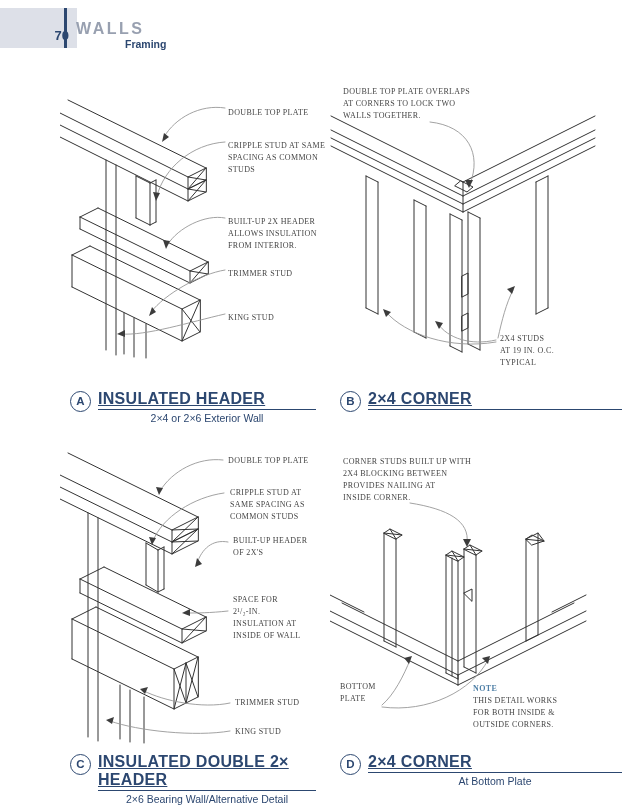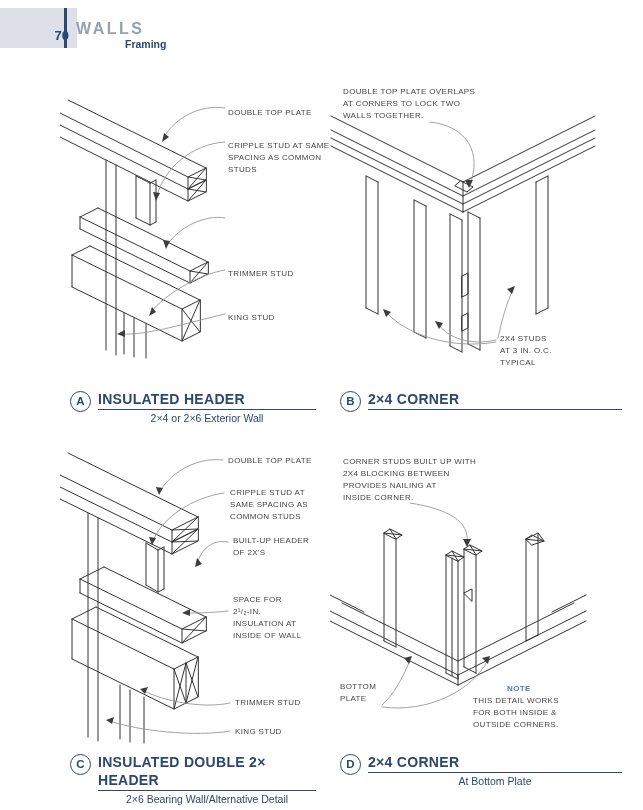--- a/index.html
+++ b/index.html
@@ -22,33 +22,33 @@
   #header-rule{position:absolute;left:64px;top:8px;width:2.5px;height:40px;background:var(--navy);}
   #section-title{position:absolute;left:76px;top:20px;color:var(--wallsgray);font-size:16px;font-weight:bold;letter-spacing:2.5px;}
   #section-sub{position:absolute;left:77px;top:38px;color:var(--navy);font-size:10.5px;font-weight:bold;padding-left:48px;}
   
   .fig-svg{position:absolute;}
   .fig-svg path, .fig-svg line, .fig-svg polyline{fill:none;stroke:var(--ink);stroke-width:1;stroke-linecap:round;stroke-linejoin:round;}
   .fig-svg .leader{stroke:var(--leader);stroke-width:0.9;fill:none;}
   .fig-svg .ah{fill:#3c3c3c;stroke:none;}
   
   .callout{
-    position:absolute;font-family:Liberation Sans, sans-serif;font-size:8px;line-height:12px;
+    position:absolute;font-family:Liberation Serif, serif;font-size:8px;line-height:12px;
     color:var(--label);letter-spacing:.35px;white-space:pre-line;
   }
-  .callout.note-head{color:var(--steel);font-weight:bold;margin-left:34px;}
+  .callout.note-head{color:var(--steel);font-weight:bold;}
   
   .caption{position:absolute;display:flex;align-items:flex-start;gap:7px;}
   .cap-circle{
     flex:0 0 auto;width:19px;height:19px;border:1.4px solid var(--navy);border-radius:50%;
     color:var(--navy);font-size:11.5px;font-weight:bold;line-height:19px;text-align:center;margin-top:1px;
   }
   .cap-body{flex:1 1 auto;min-width:0;}
   .cap-title-row{border-bottom:1.3px solid var(--navy);padding-bottom:1px;}
-  .cap-title{color:var(--navy);font-size:14px;font-weight:bold;letter-spacing:.3px;}
+  .cap-title{color:var(--navy);font-size:16px;font-weight:bold;letter-spacing:.3px;text-decoration:underline;}
   .cap-sub{display:block;color:var(--navy);font-size:10.5px;margin-top:2px;text-align:center;}
 </style>
 </head>
 <body>
 
 <div id="page">
 
   <div id="pagenum-box">
     <span id="pagenum">70</span>
   </div>
@@ -93,20 +93,23 @@
     <path class="leader" d="M165,182 C140,186 105,206 91,224"></path>
       <polygon class="ah" points="89,228 96,224 92,219"></polygon>
     <path class="leader" d="M165,226 C130,234 86,248 61,246"></path>
       <polygon class="ah" points="57,246 65,242 65,249"></polygon>
   </svg>
 
   <div class="callout" style="left:228px;top:107px">DOUBLE TOP PLATE</div>
   <div class="callout" style="left:228px;top:140px">CRIPPLE STUD AT SAME
 SPACING AS COMMON
 STUDS</div>
+  <div class="callout" style="left:228px;top:216px">BUILT-UP 2X HEADER
+ALLOWS INSULATION
+FROM INTERIOR.</div>
   <div class="callout" style="left:228px;top:268px">TRIMMER STUD</div>
   <div class="callout" style="left:228px;top:312px">KING STUD</div>
 
   <svg class="fig-svg" style="left:330px;top:80px" width="300" height="310" viewBox="0 0 300 310">
 
     <path d="M133,116 L1,50 M133,116 L265,50"></path>
     <path d="M133,102 L1,36 M133,102 L265,36"></path>
     <path d="M133,124 L1,58 M133,124 L265,58"></path>
     <path d="M133,132 L1,66 M133,132 L265,66"></path>
     <path d="M133,102 L133,132"></path>
@@ -130,21 +133,21 @@
     <path class="leader" d="M166,260 C140,266 118,258 108,244"></path>
       <polygon class="ah" points="105,241 109,249 113,243"></polygon>
     <path class="leader" d="M166,262 C120,270 75,254 56,232"></path>
       <polygon class="ah" points="53,229 56,237 61,232"></polygon>
   </svg>
 
   <div class="callout" style="left:343px;top:86px">DOUBLE TOP PLATE OVERLAPS
 AT CORNERS TO LOCK TWO
 WALLS TOGETHER.</div>
   <div class="callout" style="left:500px;top:333px">2X4 STUDS
-AT 3 IN. O.C.
+AT 19 IN. O.C.
 TYPICAL</div>
 
   <svg class="fig-svg" style="left:60px;top:445px" width="270" height="305" viewBox="0 0 270 305">
 
     <path d="M8,8 L138,72"></path>
     <path d="M0,30 L112,85"></path>
     <path d="M0,42 L112,97"></path>
     <path d="M0,54 L112,109"></path>
     <path d="M138,72 L112,85 L112,97 L138,84 Z"></path>
     <path d="M138,72 L112,97 M112,85 L138,84"></path>

